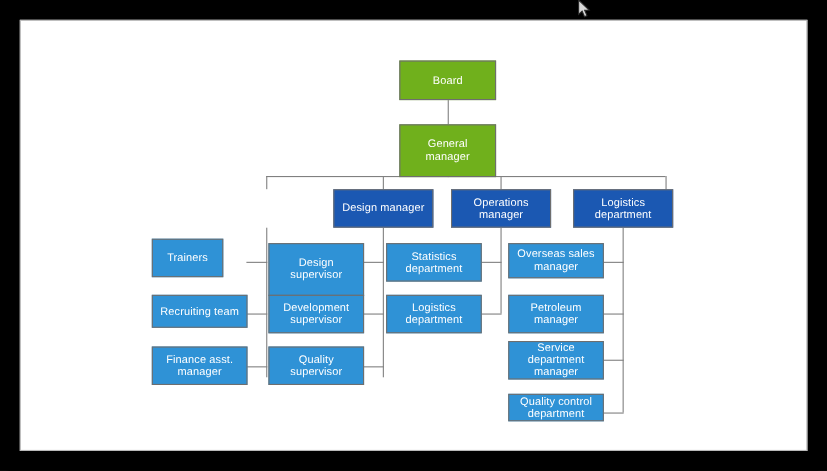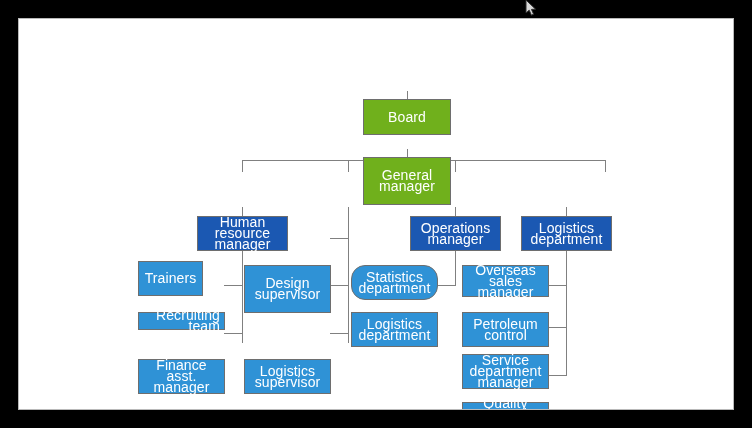--- a/index.html
+++ b/index.html
@@ -45,26 +45,25 @@
 
   
   .node {
     position: absolute;
     box-sizing: border-box;
     display: flex;
     align-items: center;
     justify-content: center;
     text-align: center;
     color: #ffffff;
-    font-size: 14px;
+    font-size: 10px;
     line-height: 11px;
     letter-spacing: 0.1px;
     padding: 2px 4px;
     border: 1px solid #6e6e6e;
-    margin-top: 44px;
   }
   .node.green   { background: #70B01C; }
   .node.navy    { background: #1B58B2; }
   .node.sky     { background: #2F92D6; }
 
   #cursor {
     position: absolute;
     left: 525px;
     top: 0px;
     width: 12px;
@@ -106,36 +105,37 @@
     <div class="conn v" style="left:547px; top:188px; height:168px;"></div>
     <div class="conn h" style="left:529px; top:219px; width:19px;"></div>
     <div class="conn h" style="left:529px; top:266px; width:19px;"></div>
     <div class="conn h" style="left:529px; top:308px; width:19px;"></div>
     <div class="conn h" style="left:529px; top:356px; width:19px;"></div>
 
     <div class="node green" style="left:344px; top:36px; width:88px; height:36px;">Board</div>
 
     <div class="node green" style="left:344px; top:94px; width:88px; height:48px;">General manager</div>
 
-    <div class="node navy" style="left:178px; top:153px; width:91px; height:35px;">Human resource manager</div>
+    <div class="node navy" style="left:284px; top:153px; width:91px; height:35px;">Design manager</div>
     <div class="node navy" style="left:391px; top:153px; width:91px; height:35px;">Operations manager</div>
     <div class="node navy" style="left:502px; top:153px; width:91px; height:35px;">Logistics department</div>
 
     <div class="node sky" style="left:119px; top:198px; width:65px; height:35px;">Trainers</div>
-    <div class="node sky" style="left:119px; top:249px; width:87px; height:18px;text-align:right;">Recruiting team</div>
+    <div class="node sky" style="left:119px; top:249px; width:87px; height:30px;text-align:right;">Recruiting team</div>
     <div class="node sky" style="left:119px; top:296px; width:87px; height:35px;">Finance asst. manager</div>
 
     <div class="node sky" style="left:225px; top:202px; width:87px; height:48px;">Design supervisor</div>
-    <div class="node sky" style="left:225px; top:296px; width:87px; height:35px;">Logistics supervisor</div>
+    <div class="node sky" style="left:225px; top:249px; width:87px; height:35px;">Development supervisor</div>
+    <div class="node sky" style="left:225px; top:296px; width:87px; height:35px;">Quality supervisor</div>
 
-    <div class="node sky" style="left:332px; top:202px; width:87px; height:35px;border-radius:14px;">Statistics department</div>
+    <div class="node sky" style="left:332px; top:202px; width:87px; height:35px;">Statistics department</div>
     <div class="node sky" style="left:332px; top:249px; width:87px; height:35px;">Logistics department</div>
 
     <div class="node sky" style="left:443px; top:202px; width:87px; height:32px;">Overseas sales manager</div>
-    <div class="node sky" style="left:443px; top:249px; width:87px; height:35px;">Petroleum control</div>
+    <div class="node sky" style="left:443px; top:249px; width:87px; height:35px;">Petroleum manager</div>
     <div class="node sky" style="left:443px; top:291px; width:87px; height:35px;">Service department manager</div>
     <div class="node sky" style="left:443px; top:339px; width:87px; height:25px;">Quality control department</div>
 
   </div>
 
   <svg id="cursor" viewBox="0 0 12 18" xmlns="http://www.w3.org/2000/svg">
     <polygon points="1,0 1,13 4.2,10.2 6.4,15.2 8.6,14.2 6.5,9.4 10.6,9.2" fill="#d8d8d8" stroke="#2b2b2b" stroke-width="1"></polygon>
   </svg>
 
 </div>

